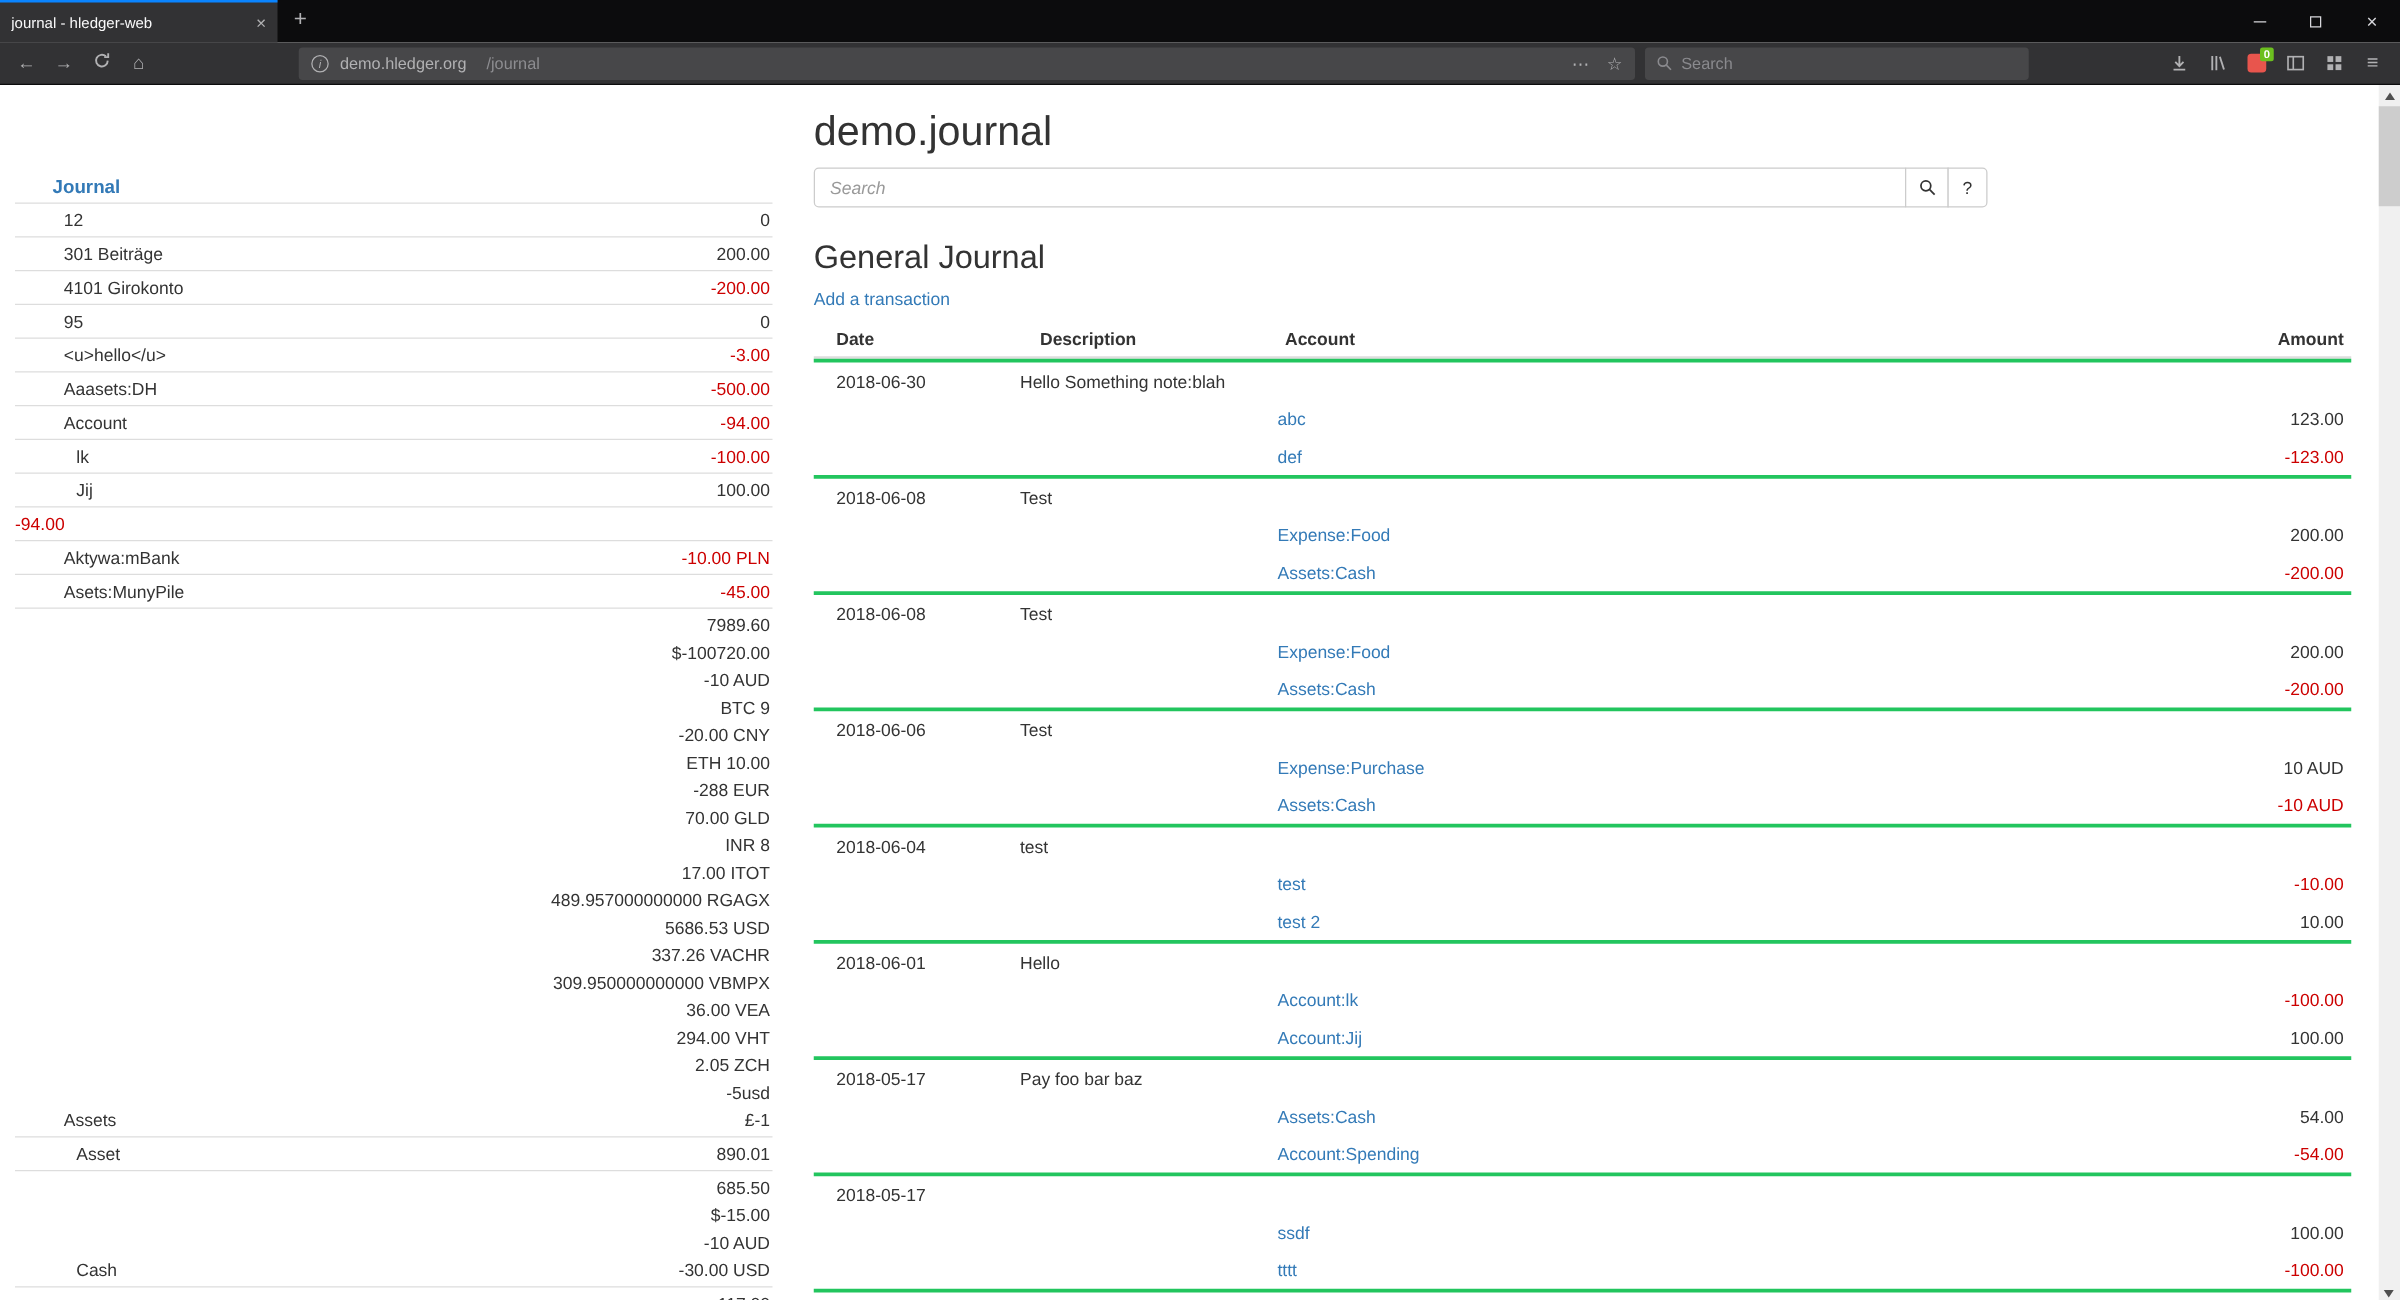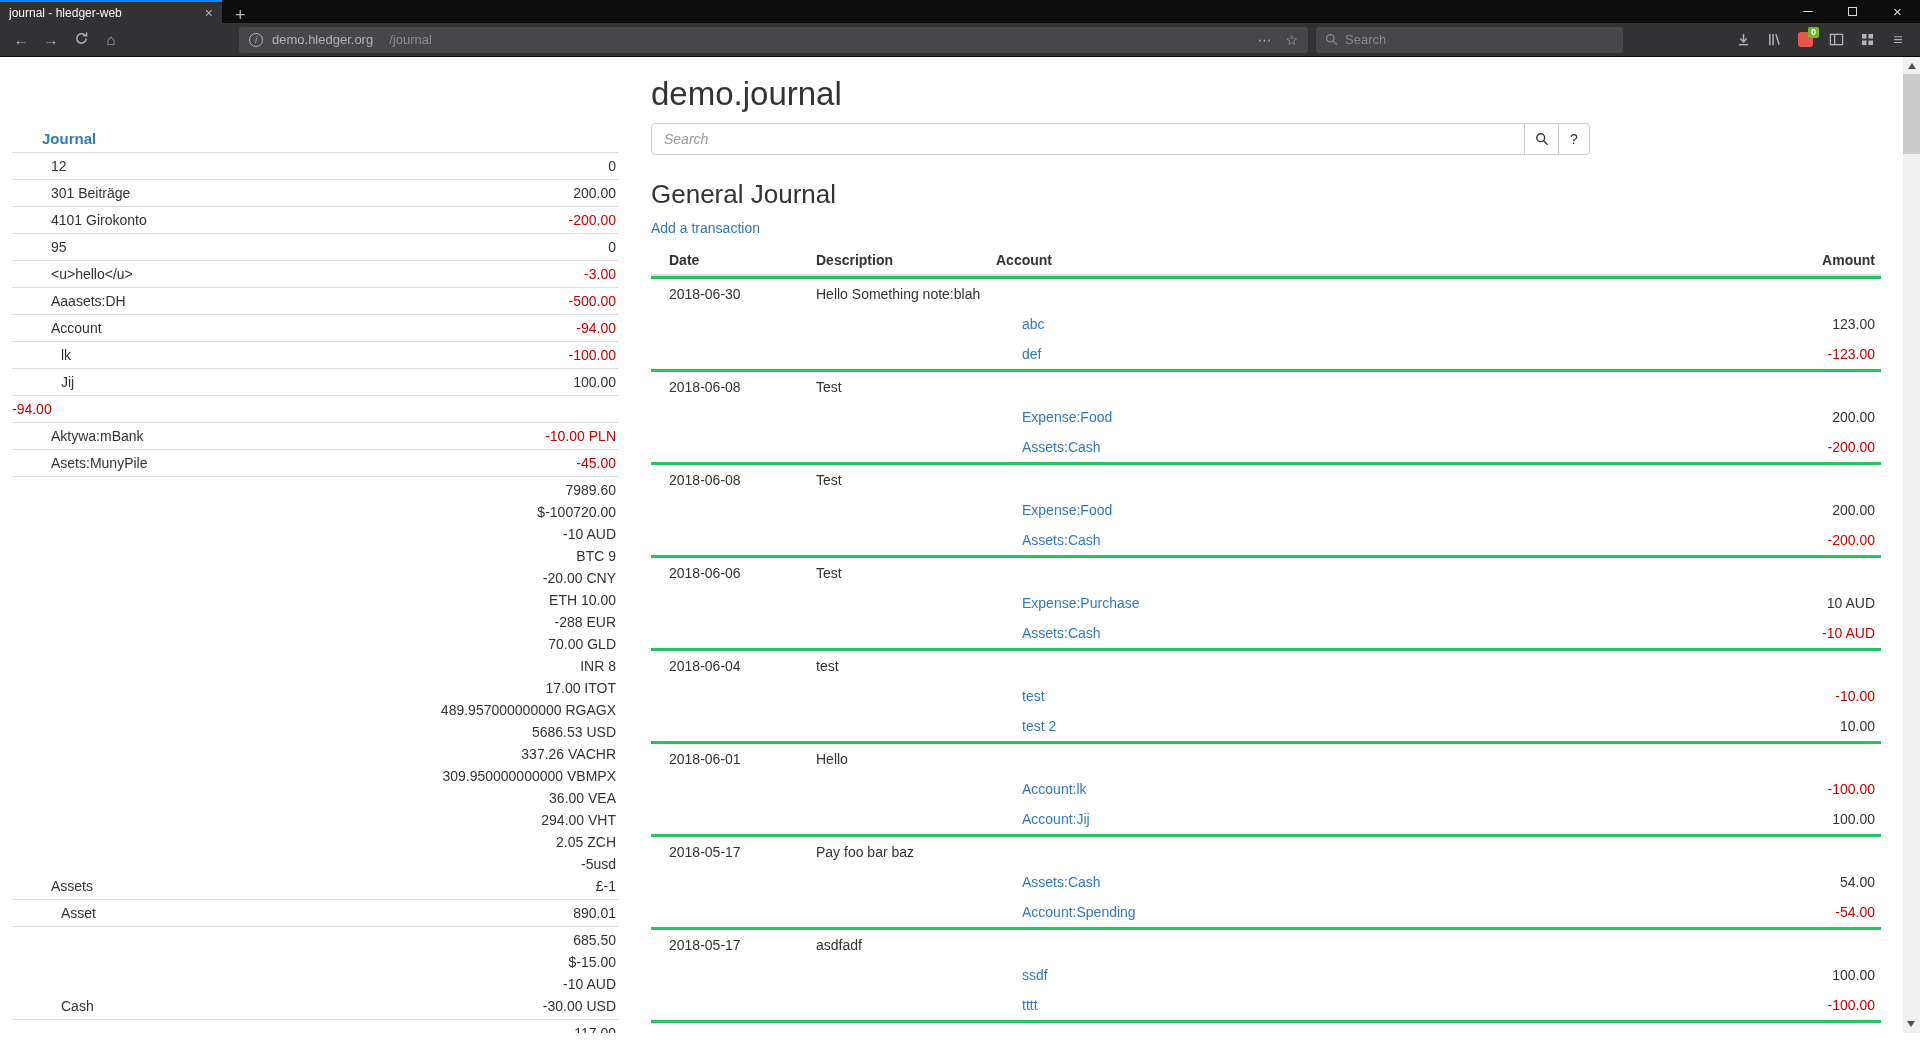--- a/index.html
+++ b/index.html
@@ -1,20 +1,20 @@
 <!DOCTYPE html>
 <html><head>
 <meta charset="utf-8">
 <style>
   * { margin:0; padding:0; box-sizing:border-box; }
   html,body { width:1920px; height:1040px; overflow:hidden; background:#fff;
               font-family:"Liberation Sans", sans-serif; }
 
   
-  .tabbar { height:23px; background:#0c0c0d; display:flex; align-items:stretch; }
+  .tabbar { height:34px; background:#0c0c0d; display:flex; align-items:stretch; }
   .tab { width:222px; background:#323234; border-top:2px solid #0a84ff;
          display:flex; align-items:center; padding:0 9px; color:#f9f9fa; font-size:12px; }
   .tab-title { flex:1; white-space:nowrap; overflow:hidden; }
   .tab-close { color:#b1b1b3; font-size:14px; margin-left:6px; cursor:default; }
   .newtab { color:#b1b1b3; font-size:18px; line-height:30px; padding:0 13px; }
   .win-controls { margin-left:auto; display:flex; }
   .win-btn { width:45px; display:flex; align-items:center; justify-content:center; color:#d7d7db; font-size:15px; }
   .min-glyph { width:10px; height:1px; background:#d7d7db; display:block; }
   .max-glyph { width:9px; height:9px; border:1px solid #d7d7db; display:block; }
 
@@ -70,21 +70,21 @@
   .search-input { width:874px; height:32px; border:1px solid #ccc; border-radius:4px 0 0 4px;
                   padding:6px 12px; font-size:14px; color:#555; font-family:inherit; outline:none; }
   .search-input::placeholder { color:#999; opacity:1; font-style:italic; }
   .btn { background:#fff; border:1px solid #ccc; height:32px; display:flex; align-items:center;
          justify-content:center; font-size:14px; color:#333; cursor:default; font-family:inherit; }
   .btn-search { width:35px; margin-left:-1px; }
   .btn-help { width:32px; margin-left:-1px; border-radius:0 4px 4px 0; }
   .section-heading { font-size:26px; font-weight:500; margin:24px 0 10px; color:#333; }
   .add-link { color:#337ab7; text-decoration:none; display:inline-block; margin-bottom:10px; }
 
-  .jheader { display:flex; align-items:center; height:30px; border-bottom:2px solid #ddd; font-weight:bold; }
+  .jheader { display:flex; align-items:center; height:30px; border-bottom:2px solid #ddd; font-weight:bold;gap:16px; }
   .h-date { width:165px; padding-left:18px; }
   .h-desc { width:180px; }
   .h-acct { flex:1; }
   .h-amt { padding-right:6px; }
   .txn { border-top:3px solid #22c55e; }
   .trow { display:flex; align-items:center; height:30px; }
   .tdate { width:165px; padding-left:18px; }
   .tdesc { flex:1; }
   .pacct { margin-left:371px; color:#337ab7; text-decoration:none; }
   .pamt { margin-left:auto; padding-right:6px; }
@@ -428,21 +428,20 @@
     <span class="pamt">54.00</span>
   </div>
             <div class="trow posting">
     <a href="#" class="pacct">Account:Spending</a>
     <span class="pamt neg">-54.00</span>
   </div>
           </div>
           <div class="txn">
     <div class="trow txn-head">
       <span class="tdate">2018-05-17</span>
-      <span class="tdesc">asdfadf</span>
     </div>
   <div class="trow posting">
     <a href="#" class="pacct">ssdf</a>
     <span class="pamt">100.00</span>
   </div>
             <div class="trow posting">
     <a href="#" class="pacct">tttt</a>
     <span class="pamt neg">-100.00</span>
   </div>
           </div>

